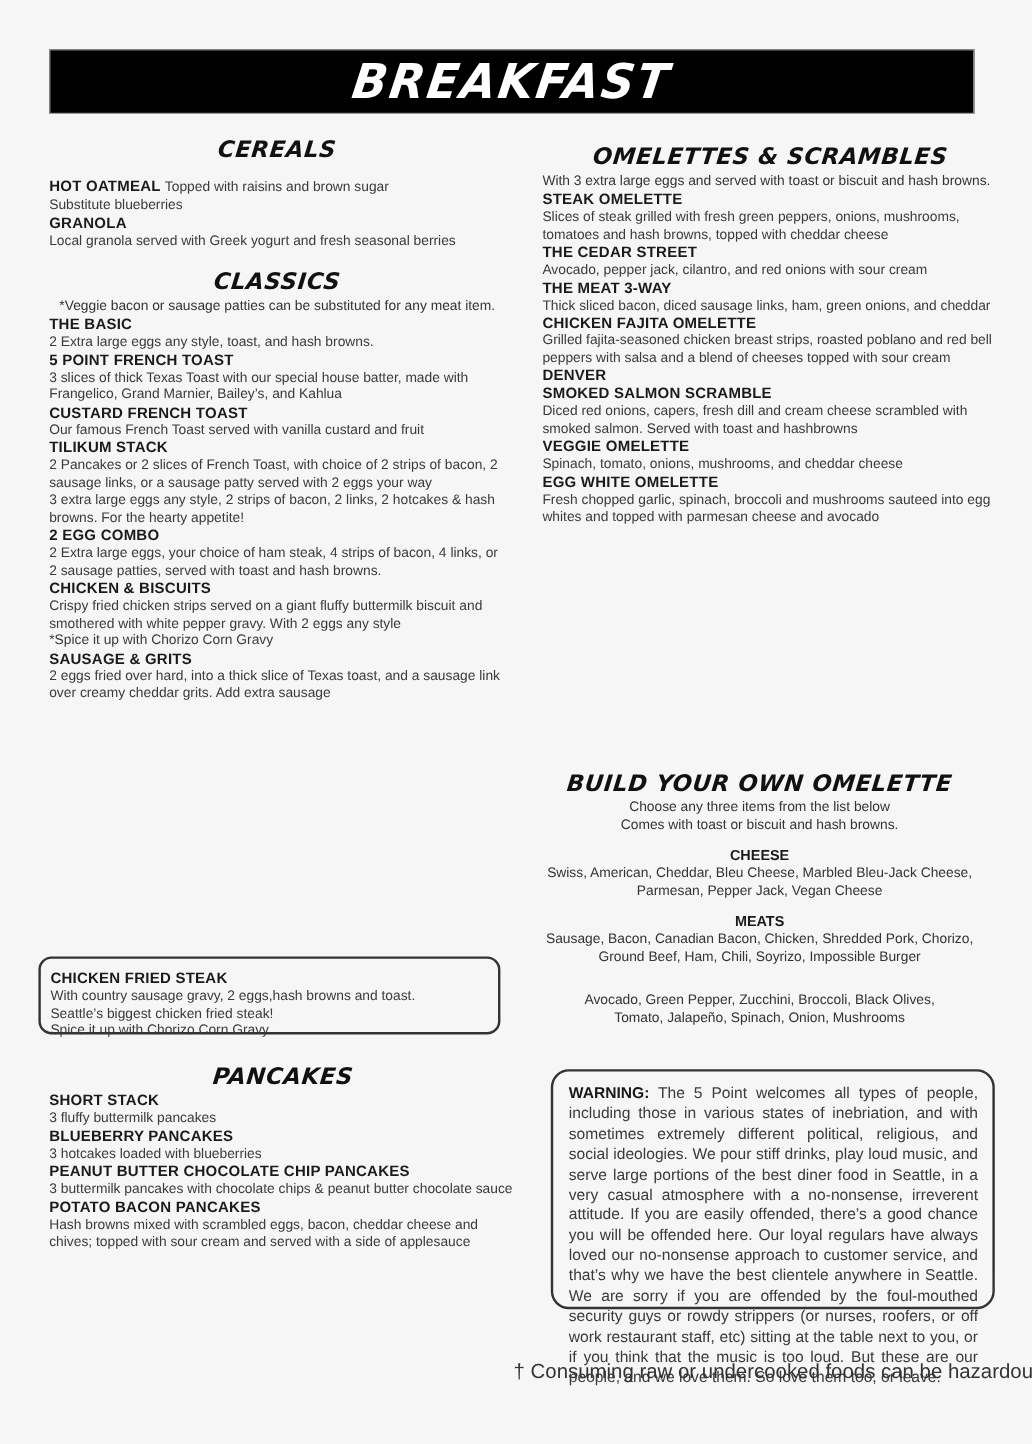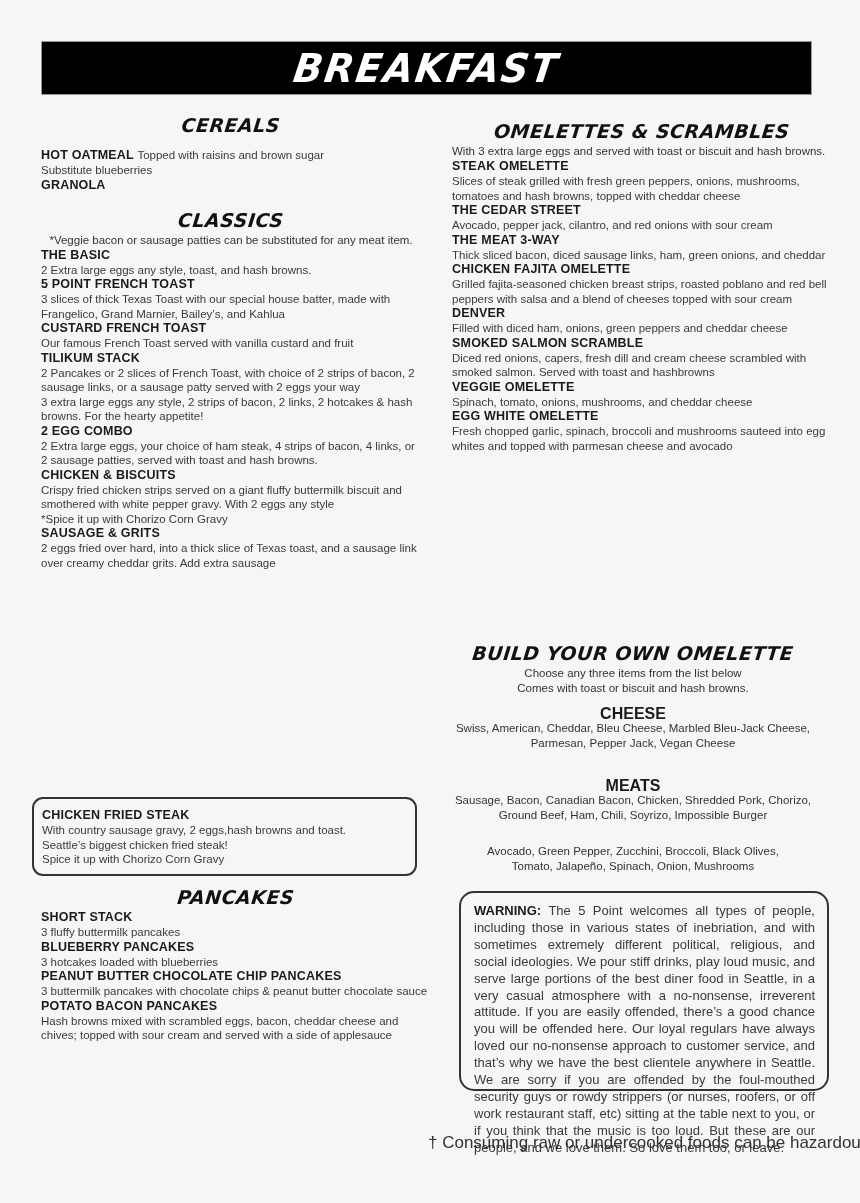--- a/index.html
+++ b/index.html
@@ -31,29 +31,29 @@
   }
 
   .item { }
   .item-name {
     font-size: 12.5px; font-weight: bold; color: #1a1a1a; letter-spacing: 0.2px; line-height: 15px;
   }
   .item-desc { font-size: 11.5px; line-height: 14.5px; color: #3a3a3a; }
   .inline-desc { font-weight: normal; font-size: 11.5px; color: #3a3a3a; letter-spacing: 0; }
 
   .boxed {
-    position: absolute; left: 32px; top: 797px; width: 385px; height: 79px;
+    position: absolute; left: 32px; top: 797px; width: 385px; height: 65px;
     border: 2px solid #333; border-radius: 11px; padding: 9px 8px;
   }
 
   .pancakes { position: absolute; left: 41px; top: 884px; width: 390px; }
 
   .byo { position: absolute; left: 452px; top: 640px; width: 362px; text-align: center; }
   .byo .cat { margin-top: 10px; }
-  .byo .cat-title { font-size: 16px; font-weight: bold; color: #1a1a1a; line-height: 15px; }
+  .byo .cat-title { font-size: 12px; font-weight: bold; color: #1a1a1a; line-height: 15px; }
   .byo .cat-list { font-size: 11.5px; line-height: 14.5px; color: #333; }
 
   .warning {
     position: absolute; left: 459px; top: 891px; width: 370px; height: 200px;
     border: 2px solid #333; border-radius: 15px; padding: 10px 12px 8px 13px;
     font-size: 13px; line-height: 16.9px; color: #3a3a3a; text-align: justify;
   }
   .warning-label { font-weight: bold; color: #1a1a1a; }
 
   .footnote {
@@ -72,20 +72,21 @@
 
   <div class="item" style="margin-top:10px">
     <div class="item-name">
       <span>HOT OATMEAL</span>
       <span class="inline-desc">Topped with raisins and brown sugar</span>
     </div>
     <div class="item-desc">Substitute blueberries</div>
   </div>
   <div class="item">
     <div class="item-name">GRANOLA</div>
+    <div class="item-desc">Local granola served with Greek yogurt and fresh seasonal berries</div>
   </div>
 
   <div class="section-title" style="margin-top:14px">CLASSICS</div>
   <div class="section-note">*Veggie bacon or sausage patties can be substituted for any meat item.</div>
 
   <div class="item">
     <div class="item-name">THE BASIC</div>
     <div class="item-desc">2 Extra large eggs any style, toast, and hash browns.</div>
   </div>
   <div class="item">
@@ -160,21 +161,20 @@
   <div class="item">
     <div class="item-name">THE MEAT 3-WAY</div>
     <div class="item-desc">Thick sliced bacon, diced sausage links, ham, green onions, and cheddar</div>
   </div>
   <div class="item">
     <div class="item-name">CHICKEN FAJITA OMELETTE</div>
     <div class="item-desc">Grilled fajita-seasoned chicken breast strips, roasted poblano and red bell peppers with salsa and a blend of cheeses topped with sour cream</div>
   </div>
   <div class="item">
     <div class="item-name">DENVER</div>
-    <div class="item-desc">Filled with diced ham, onions, green peppers and cheddar cheese</div>
   </div>
   <div class="item">
     <div class="item-name">SMOKED SALMON SCRAMBLE</div>
     <div class="item-desc">Diced red onions, capers, fresh dill and cream cheese scrambled with smoked salmon. Served with toast and hashbrowns</div>
   </div>
   <div class="item">
     <div class="item-name">VEGGIE OMELETTE</div>
     <div class="item-desc">Spinach, tomato, onions, mushrooms, and cheddar cheese</div>
   </div>
   <div class="item">
@@ -185,21 +185,21 @@
 
 <div class="byo">
   <div class="section-title">BUILD YOUR OWN OMELETTE</div>
   <div class="section-note">Choose any three items from the list below</div>
   <div class="section-note">Comes with toast or biscuit and hash browns.</div>
 
   <div class="cat">
     <div class="cat-title">CHEESE</div>
     <div class="cat-list">Swiss, American, Cheddar, Bleu Cheese, Marbled Bleu-Jack Cheese, Parmesan, Pepper Jack, Vegan Cheese</div>
   </div>
-  <div class="cat" style="margin-top:28px">
+  <div class="cat" style="margin-top:11px">
     <div class="cat-title">MEATS</div>
     <div class="cat-list">Sausage, Bacon, Canadian Bacon, Chicken, Shredded Pork, Chorizo, Ground Beef, Ham, Chili, Soyrizo, Impossible Burger</div>
   </div>
   <div class="cat" style="margin-top:22px;padding:0 20px">
     <div class="cat-list">Avocado, Green Pepper, Zucchini, Broccoli, Black Olives, Tomato, Jalapeño, Spinach, Onion, Mushrooms</div>
   </div>
 </div>
 
 <div class="warning">
   <span class="warning-label">WARNING:</span>

